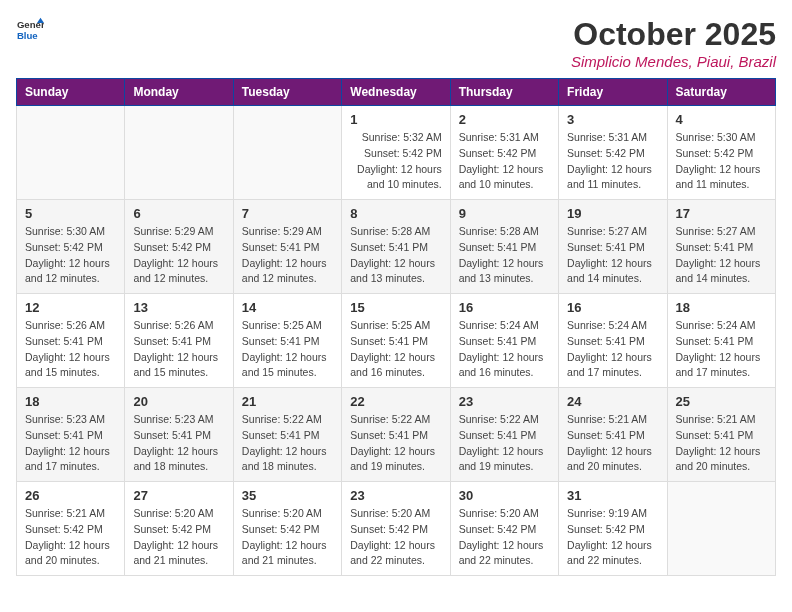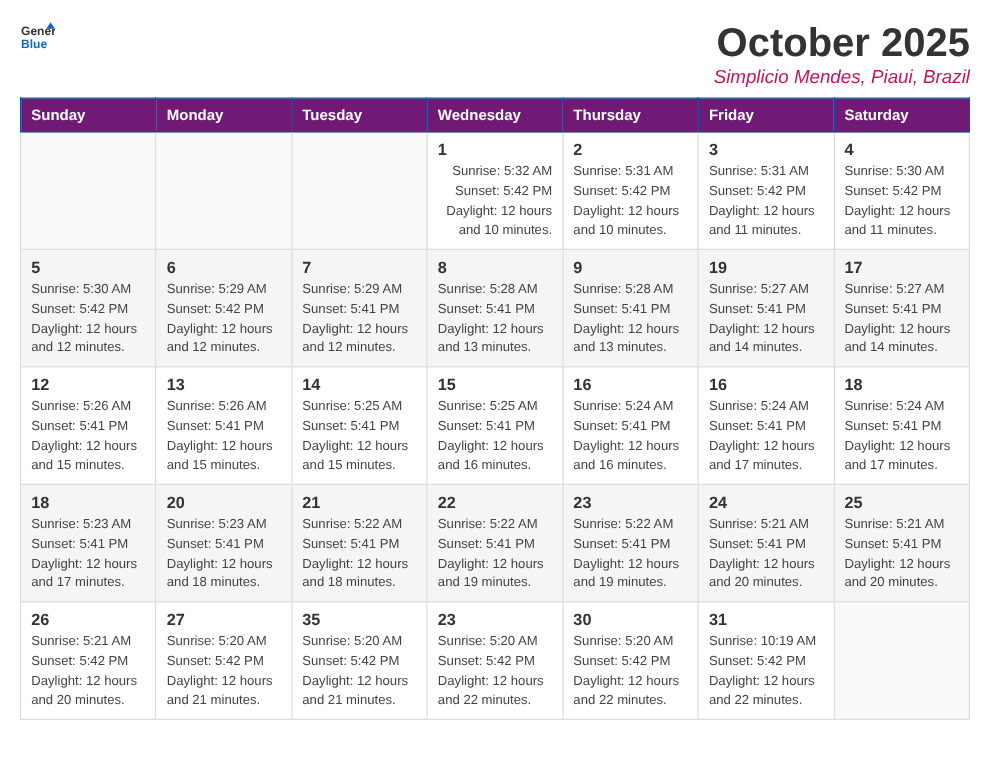--- a/index.html
+++ b/index.html
@@ -332,21 +332,21 @@
         </td>
         <td>
           <span class="day-number">30</span>
           <div class="day-info" style="white-space: pre-line;">Sunrise: 5:20 AM
 Sunset: 5:42 PM
 Daylight: 12 hours
 and 22 minutes.</div>
         </td>
         <td>
           <span class="day-number">31</span>
-          <div class="day-info" style="white-space: pre-line;">Sunrise: 10:19 AM
+          <div class="day-info" style="white-space: pre-line;">Sunrise: 9:19 AM
 Sunset: 5:42 PM
 Daylight: 12 hours
 and 22 minutes.</div>
         </td>
         <td class="empty-cell"></td>
       </tr>
     </tbody>
 </table>
 
 </body></html>

